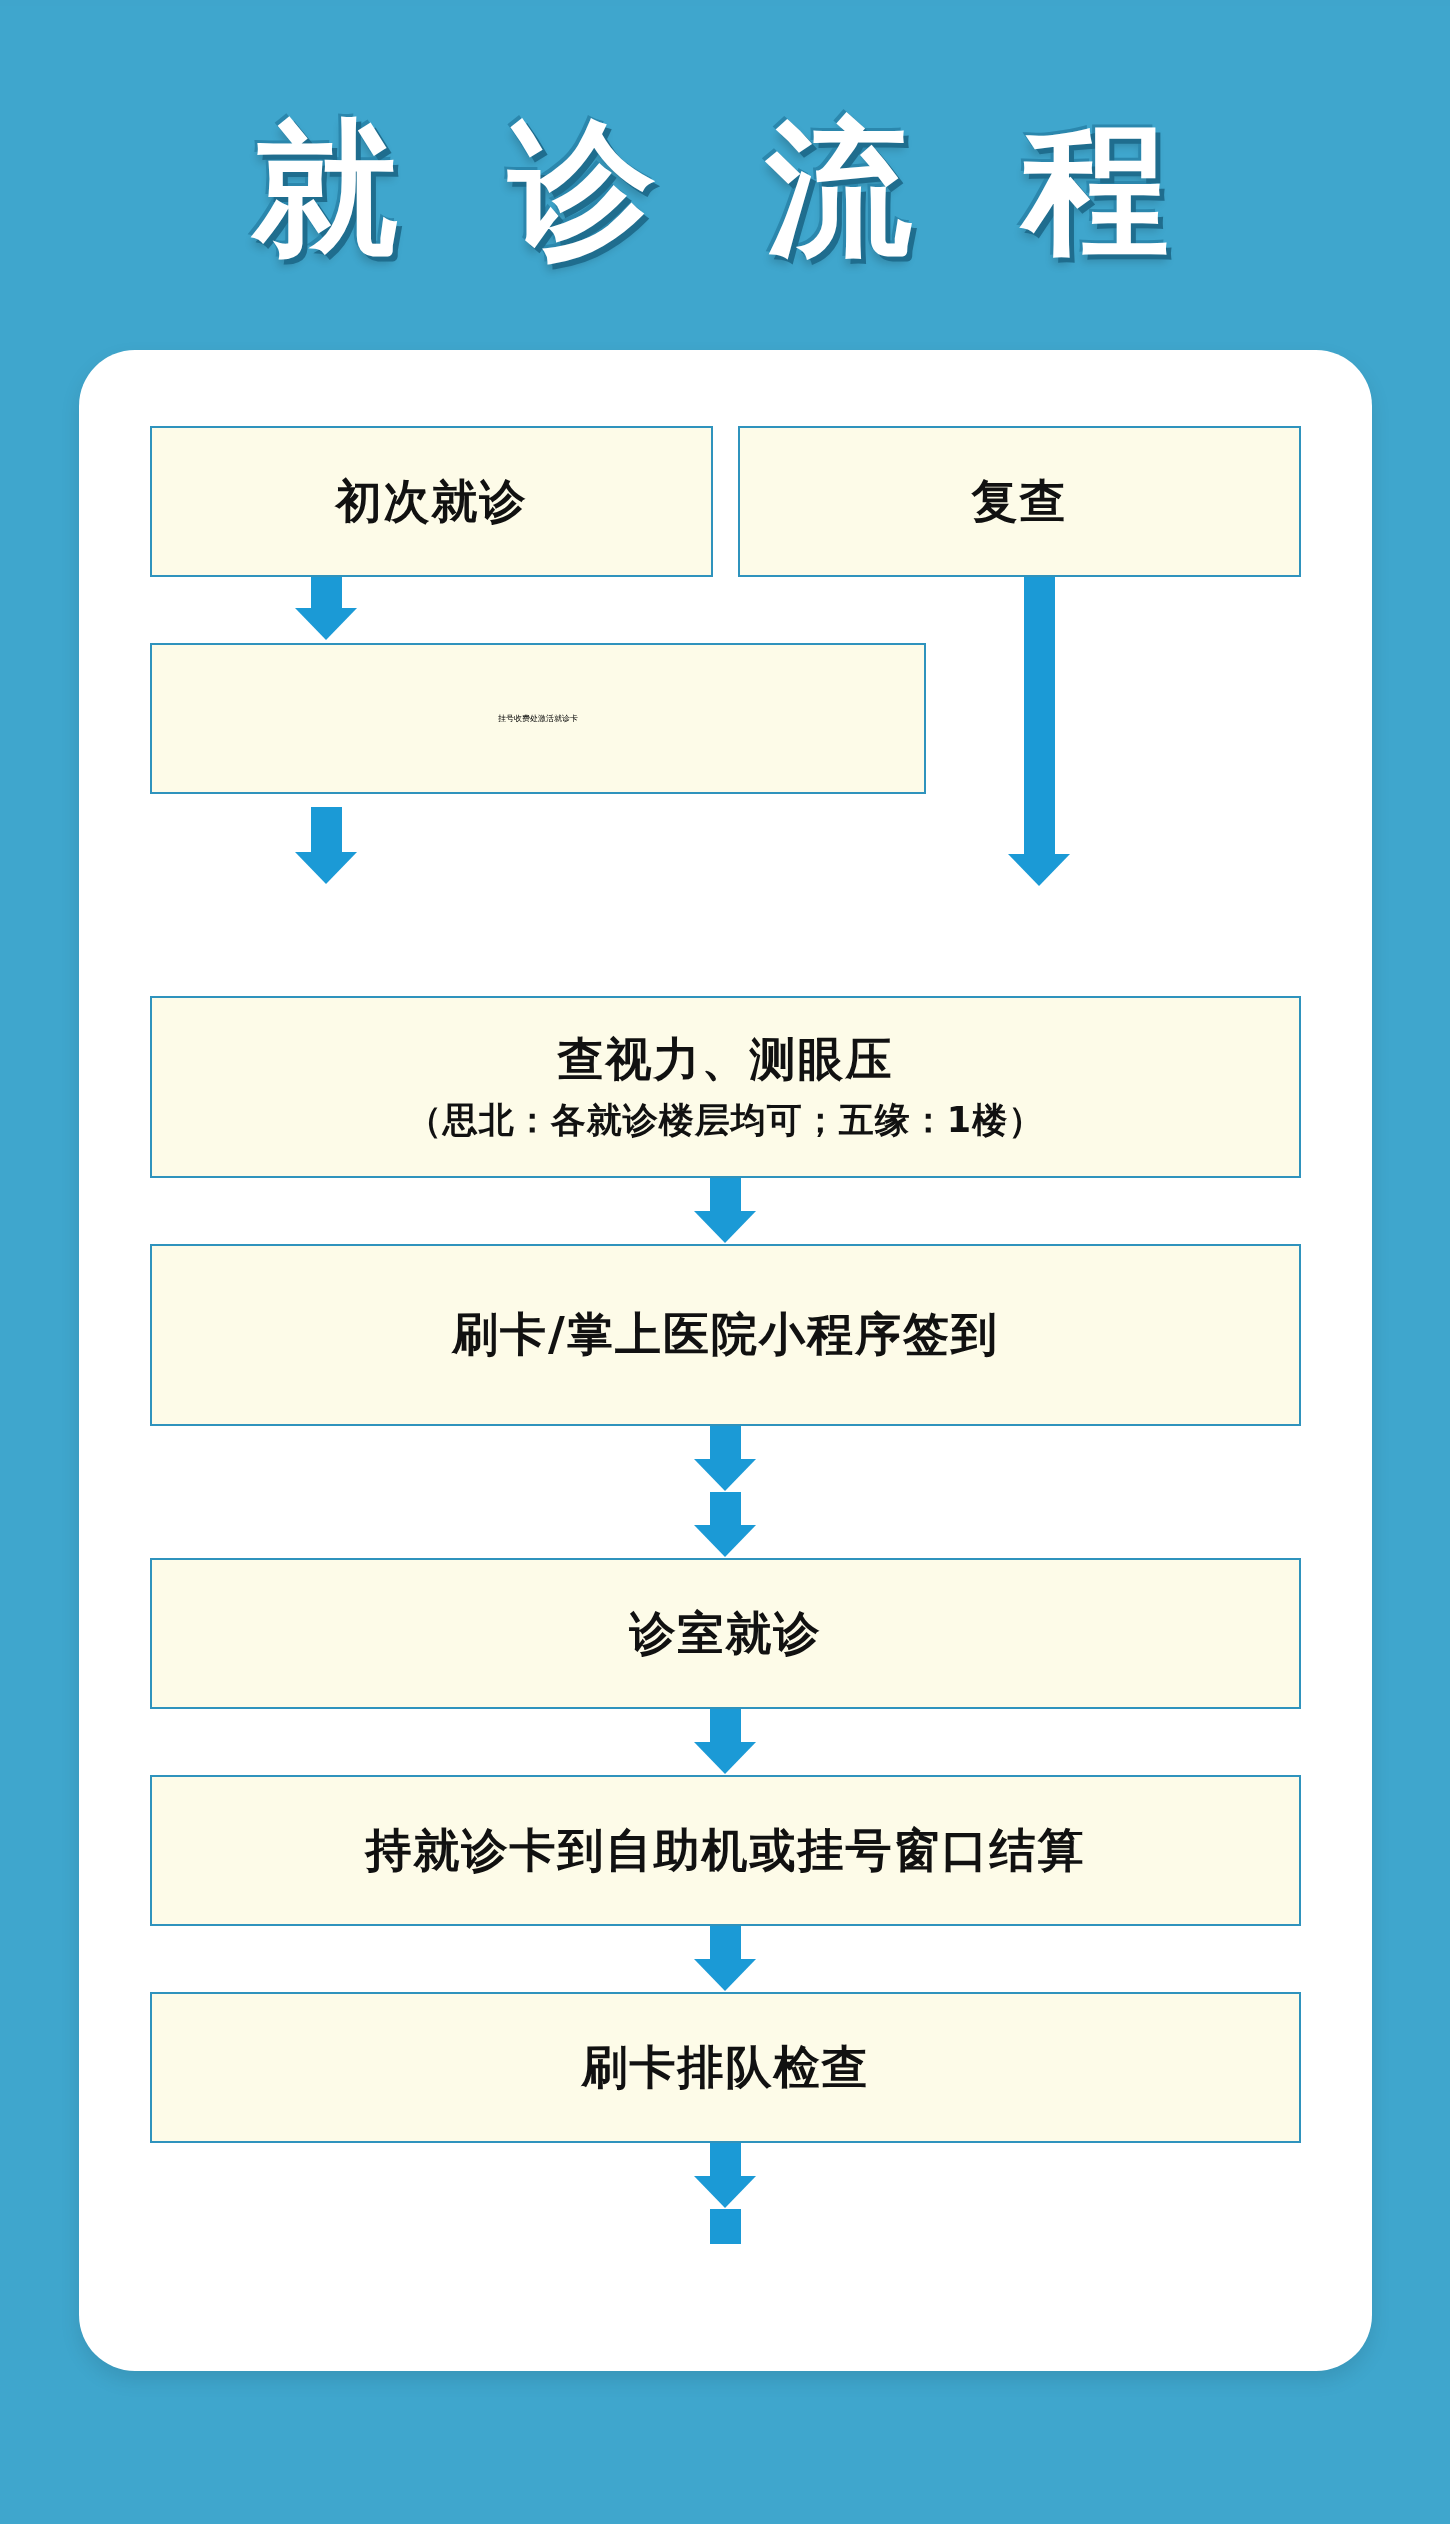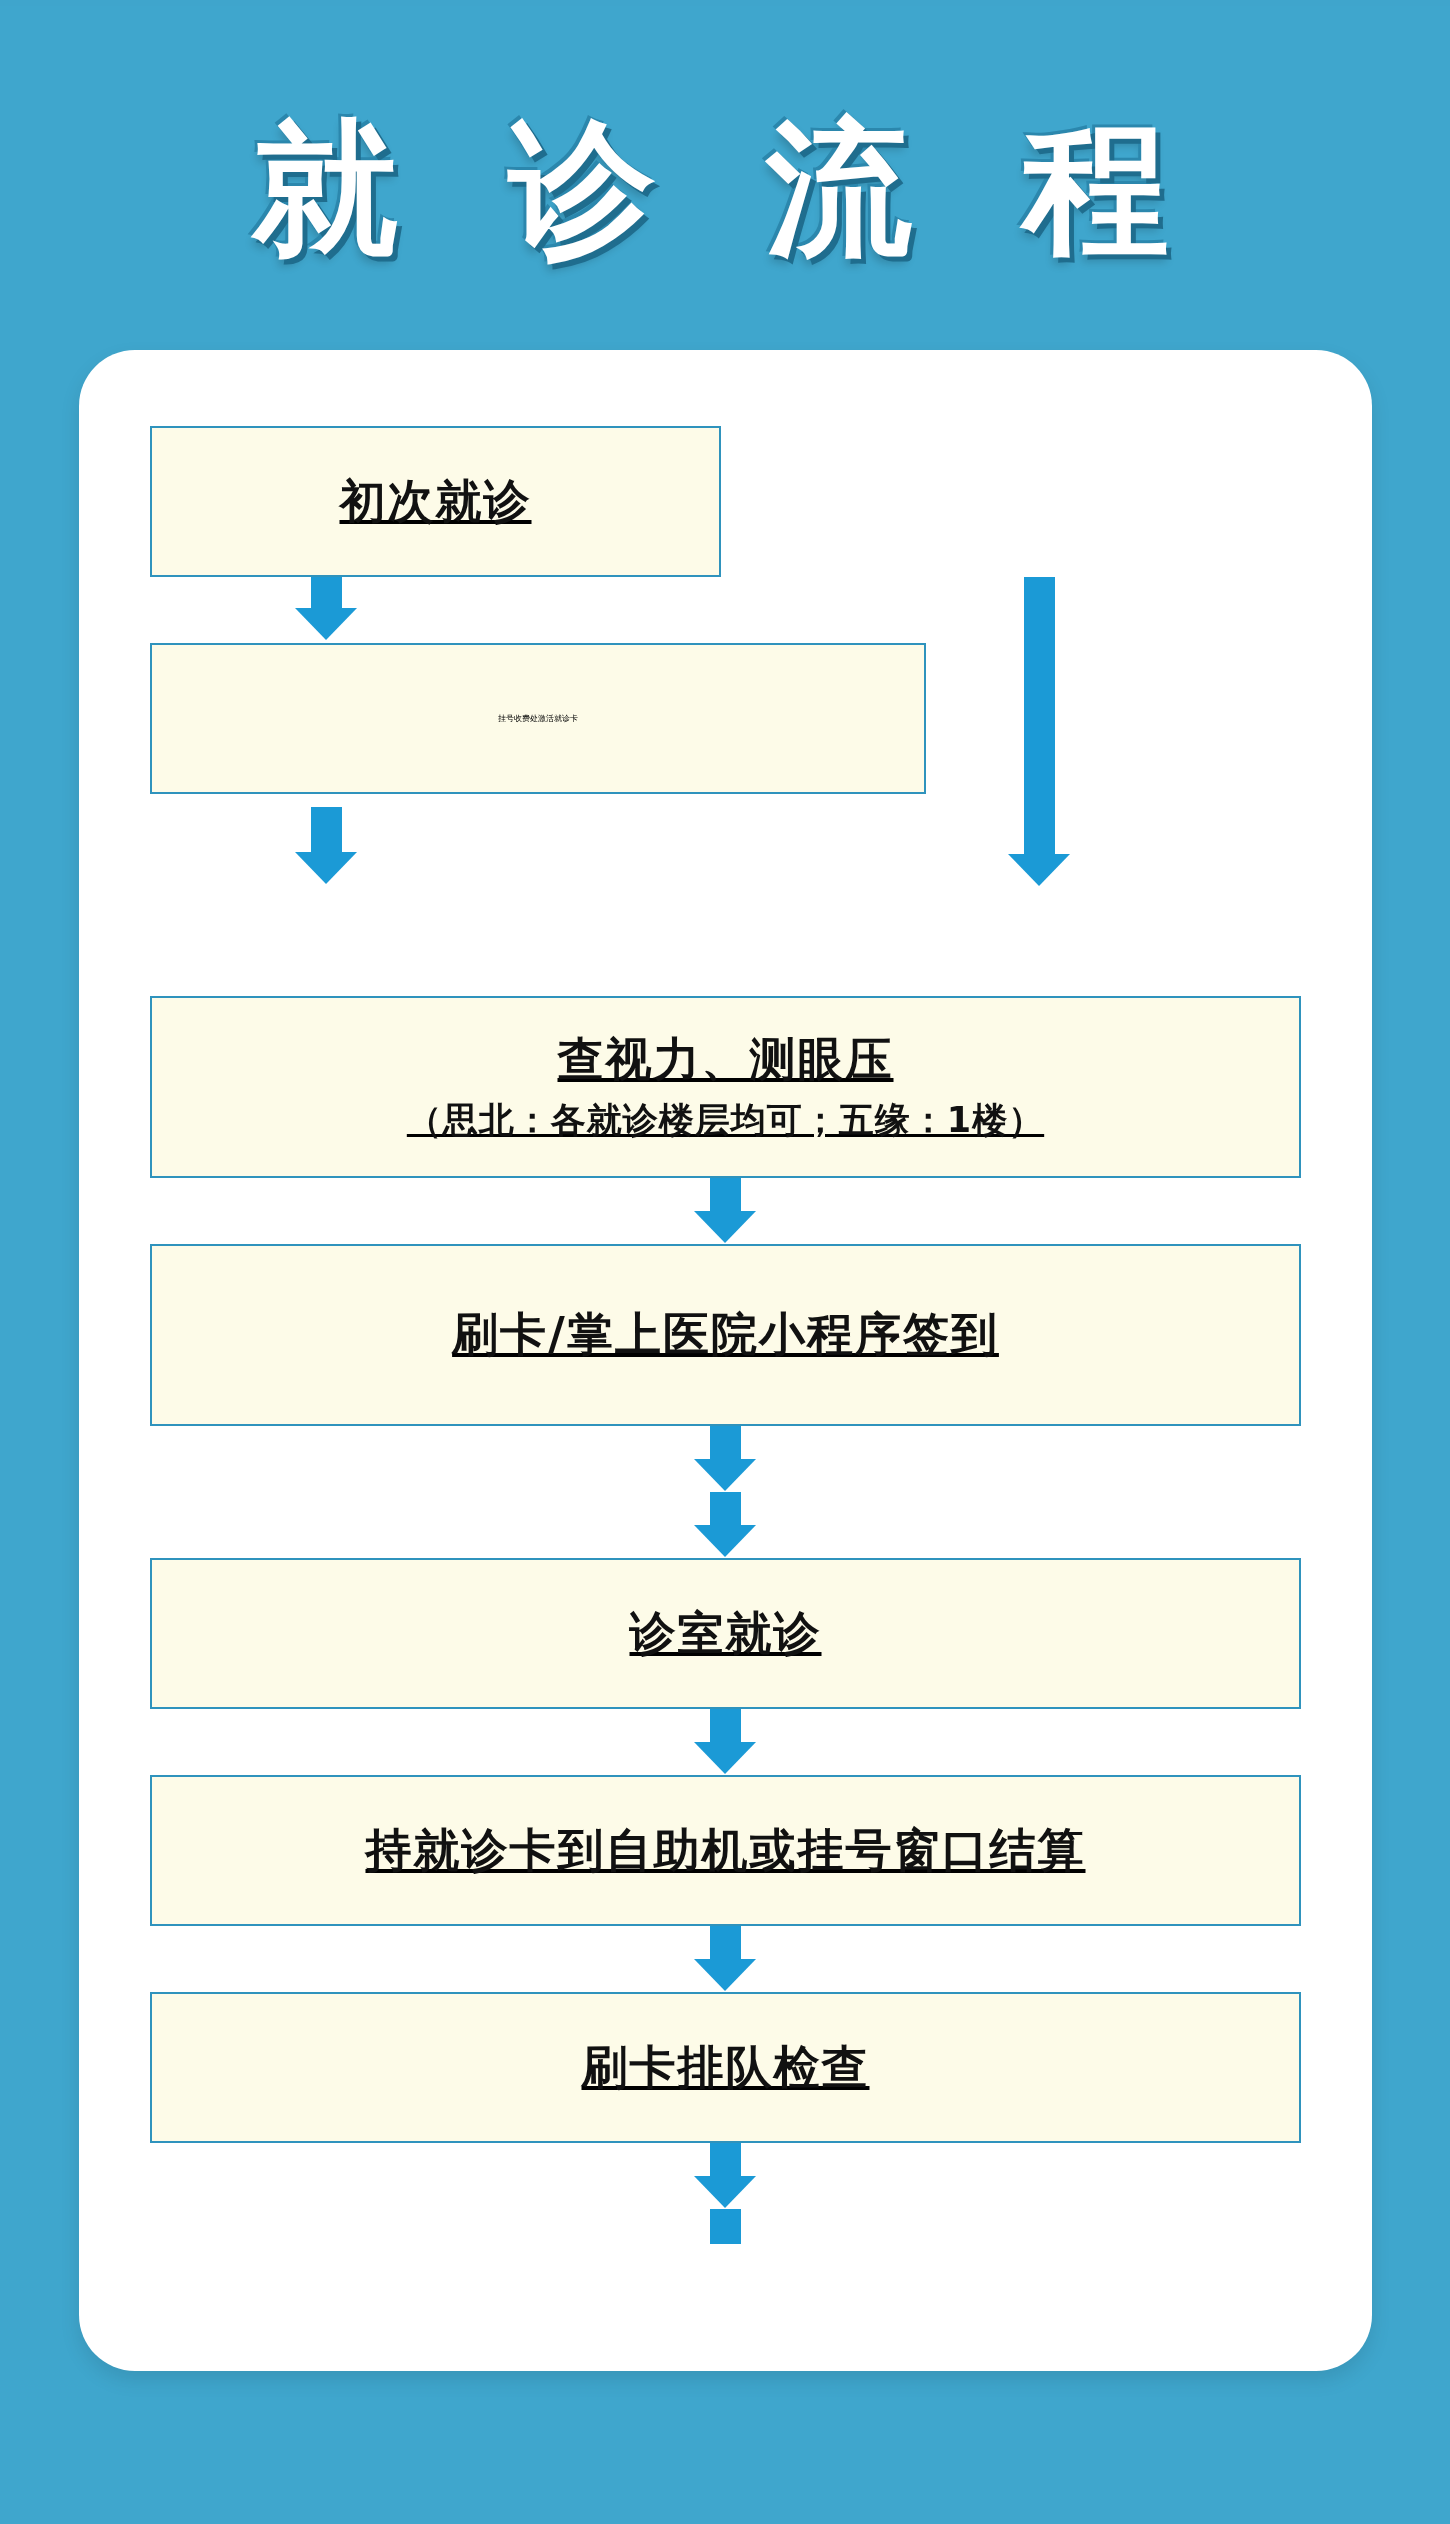--- a/index.html
+++ b/index.html
@@ -57,21 +57,20 @@
   .box {
     background: #fdfbe8;
     border: 2.5px solid #2f93bd;
     box-sizing: border-box;
     display: flex;
     flex-direction: column;
     align-items: center;
     justify-content: center;
     text-align: left;
     padding: 29px 15px;
-    text-decoration: underline;
   }
   .box .main-text {
     font-size: 46px;
     font-weight: bold;
     color: #111111;
     line-height: 1.25;
     letter-spacing: 2px;
     font-family: "DejaVu Sans", "Liberation Sans", sans-serif;
   }
   .box .sub-text {
@@ -195,20 +194,23 @@
   <div class="title-wrap">
     <div class="title">就 诊 流 程</div>
   </div>
 
   <div class="card">
 
     <div class="top-row">
       <div class="box box-half">
         <div class="main-text">初次就诊</div>
       </div>
+      <div class="box box-half">
+        <div class="main-text">复查</div>
+      </div>
     </div>
 
     <div class="branch-zone">
       <div class="short-arrow-shaft"></div>
       <div class="short-arrow-head"></div>
 
       <div class="box-activate">
         <div class="main-text">挂号收费处激活就诊卡</div>
       </div>
 

